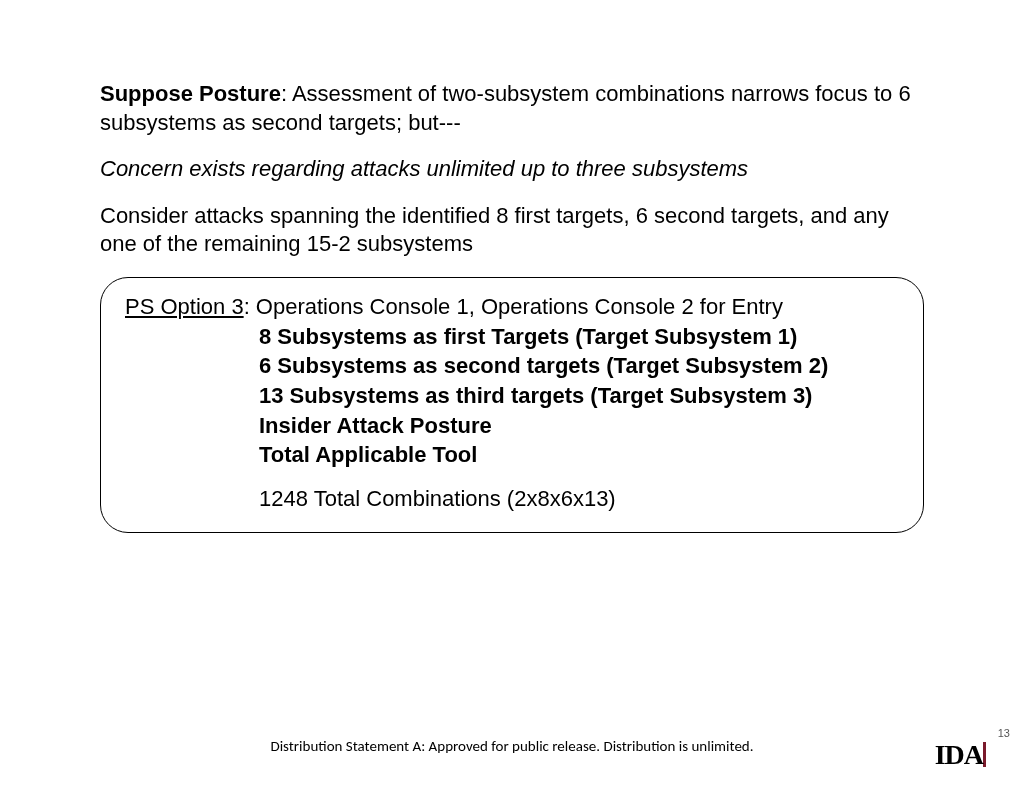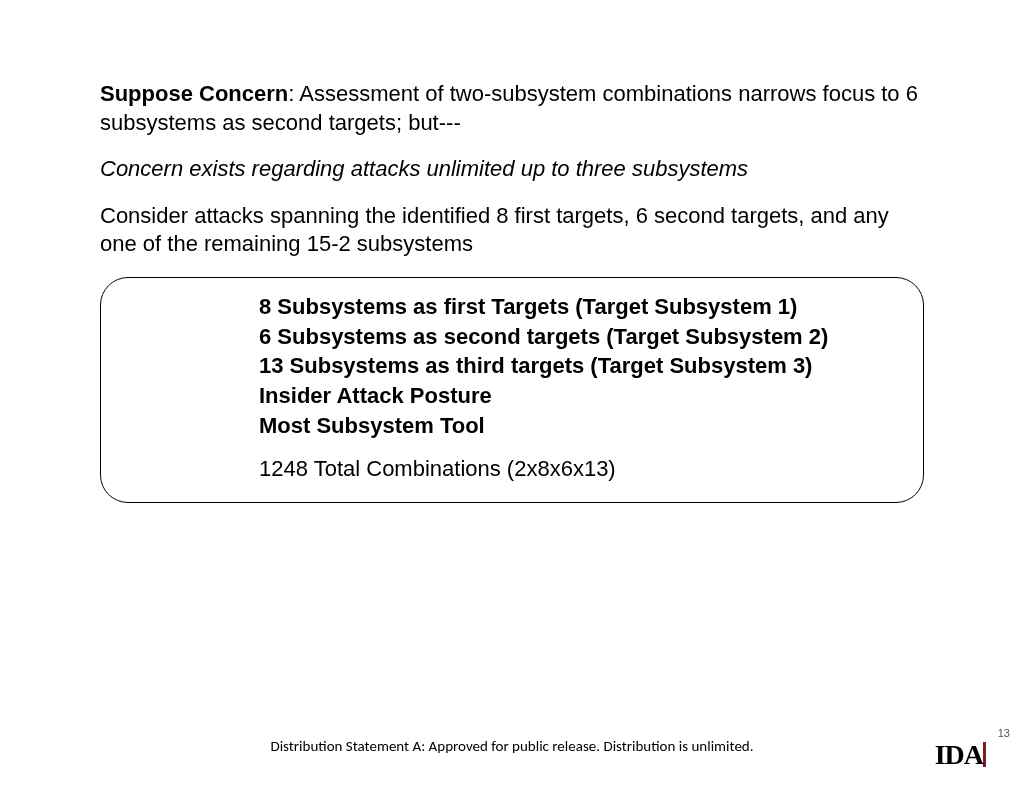--- a/index.html
+++ b/index.html
@@ -68,33 +68,36 @@
     color: #555;
   }
 </style>
 </head>
 <body>
 
 <div class="slide">
 
 
   <div class="para">
-    <span class="bold">Suppose Concern</span><span>: Assessment of two-subsystem combinations narrows focus to 6 subsystems as second targets; but---</span>
+    <span class="bold">Suppose Posture</span><span>: Assessment of two-subsystem combinations narrows focus to 6 subsystems as second targets; but---</span>
   </div>
 
   <div class="para italic">Concern exists regarding attacks unlimited up to three subsystems</div>
 
   <div class="para">Consider attacks spanning the identified 8 first targets, 6 second targets, and any one of the remaining 15-2 subsystems</div>
 
   <div class="box">
+    <span class="opt-line">
+      <span class="opt-title">PS Option 3</span><span>:  Operations Console 1, Operations Console 2 for Entry</span>
+    </span>
     <span class="opt-indent"> 8 Subsystems as first Targets (Target Subsystem 1)</span>
     <span class="opt-indent"> 6 Subsystems as second targets (Target Subsystem 2)</span>
     <span class="opt-indent">13 Subsystems as third targets (Target Subsystem 3)</span>
     <span class="opt-indent">Insider Attack Posture</span>
-    <span class="opt-indent"> Most Subsystem Tool</span>
+    <span class="opt-indent"> Total Applicable Tool</span>
     <span class="total">1248 Total Combinations (2x8x6x13)</span>
   </div>
 
   <div class="footer">Distribution Statement A:  Approved for public release.  Distribution is unlimited.</div>
 
   <div class="logo">
     <span class="logo-text">IDA</span>
   </div>
 
   <div class="page-num">13</div>

